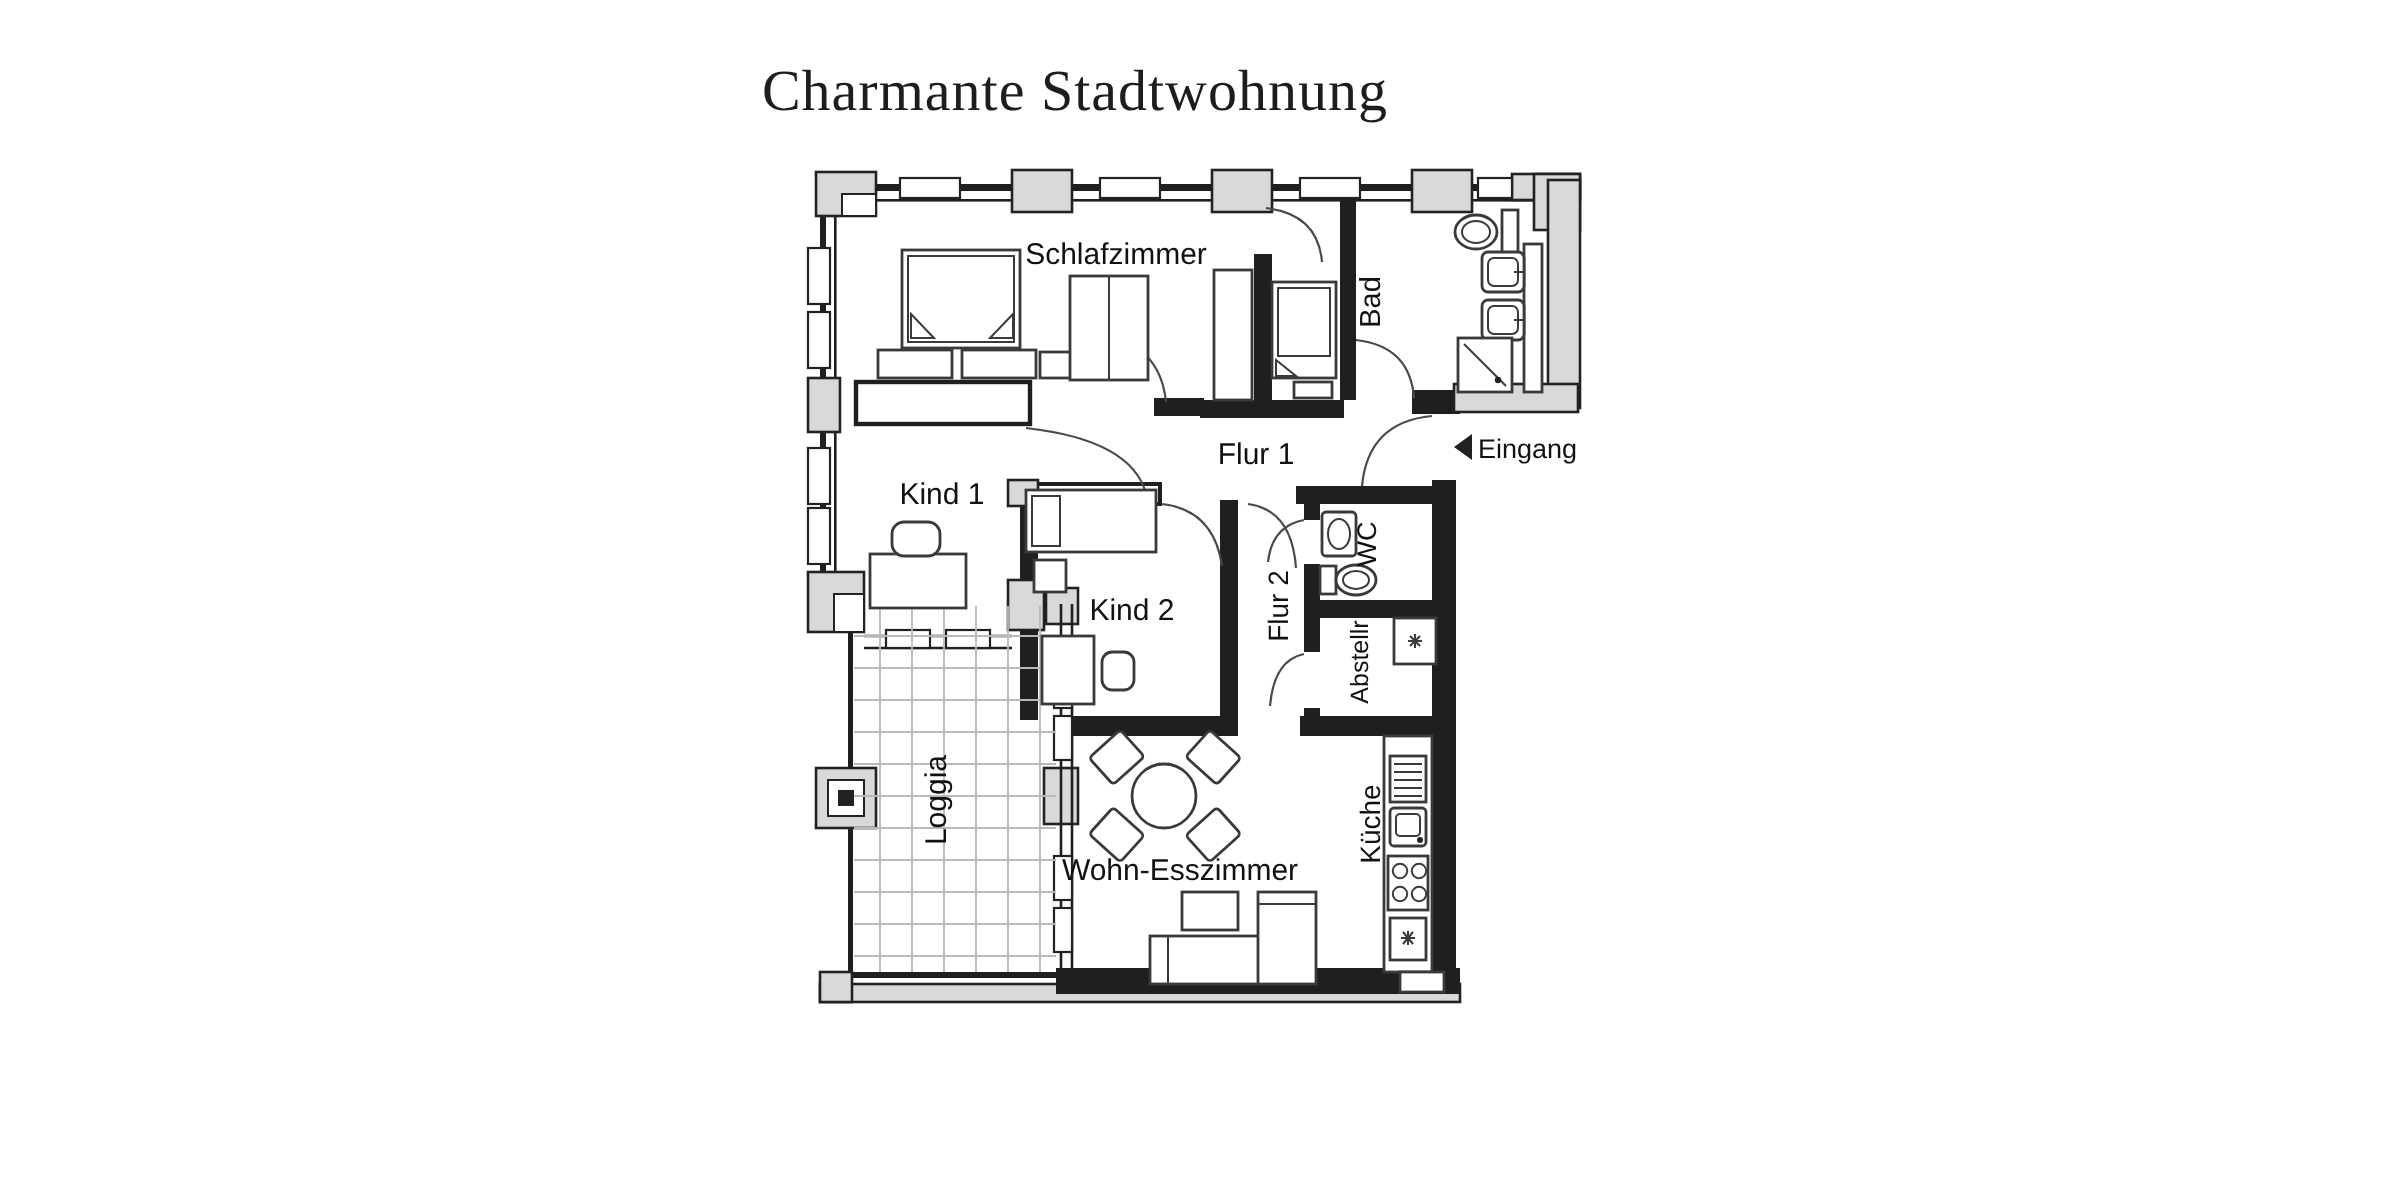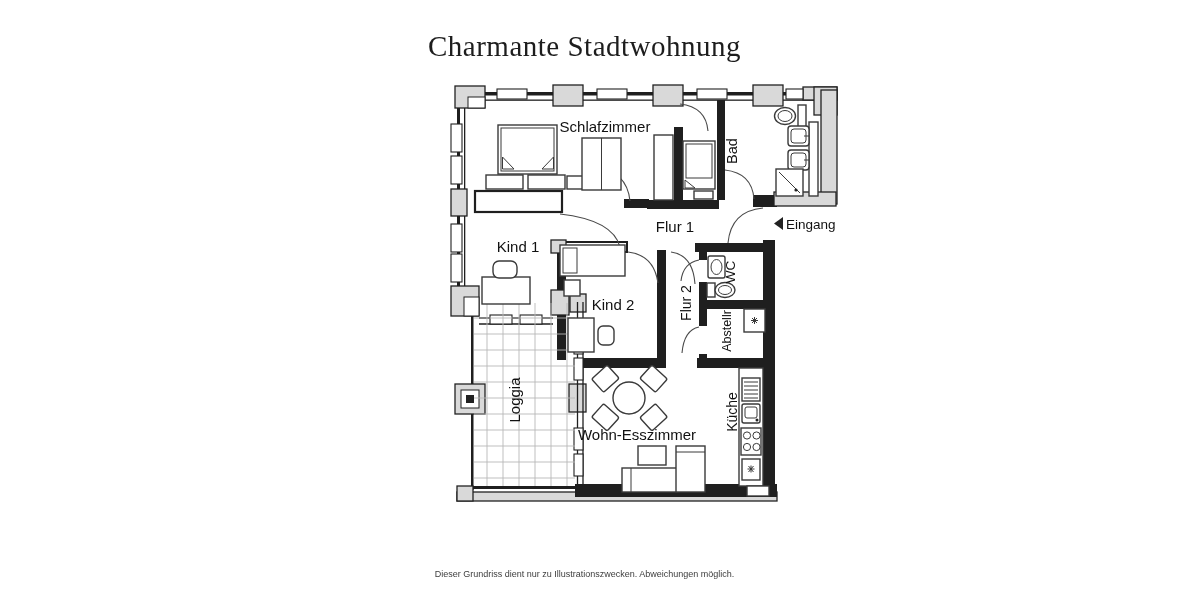--- a/index.html
+++ b/index.html
@@ -1,17 +1,17 @@
 <!DOCTYPE html>
 <html><head>
 <meta charset="utf-8">
 <style>
   html,body{margin:0;padding:0;background:#fff;}
   #page{position:relative;width:1075px;height:600px;background:#fff;overflow:hidden;
-        font-family:"Liberation Sans",sans-serif;margin-left:47px;}
+        font-family:"Liberation Sans",sans-serif;}
   #title{position:absolute;top:30px;left:0;width:100%;text-align:center;
          font-family:"Liberation Serif",serif;font-size:29px;color:#1d1d1d;letter-spacing:.5px;}
   #disclaimer{position:absolute;top:569px;left:0;width:100%;text-align:center;
               font-size:9px;color:#3d3d3d;}
   svg{position:absolute;top:0;left:0;}
   .wall{fill:#1f1f1f;}
   .pier{fill:#d9d9d9;stroke:#222;stroke-width:1.3;}
   .notch{fill:#fff;stroke:#222;stroke-width:1;}
   .sill{fill:#fff;stroke:#222;stroke-width:1.1;}
   .wline{stroke:#1f1f1f;stroke-width:1.3;}
@@ -237,14 +237,13 @@
     <text x="473" y="400" font-size="15" text-anchor="middle" transform="rotate(-90 473 400)">Loggia</text>
     <text x="590" y="440" font-size="15" text-anchor="middle">Wohn-Esszimmer</text>
     <text x="690" y="412" font-size="14" text-anchor="middle" transform="rotate(-90 690 412)">Küche</text>
 
     <g>
       <polygon class="dark" points="727,223.5 736,217 736,230"></polygon>
       <text x="739" y="229" font-size="13.5">Eingang</text>
     </g>
   </svg>
 
-  <div id="disclaimer">Dieser Grundriss dient nur zu Illustrationszwecken. Abweichungen möglich.</div>
 </div>
 
 </body></html>

